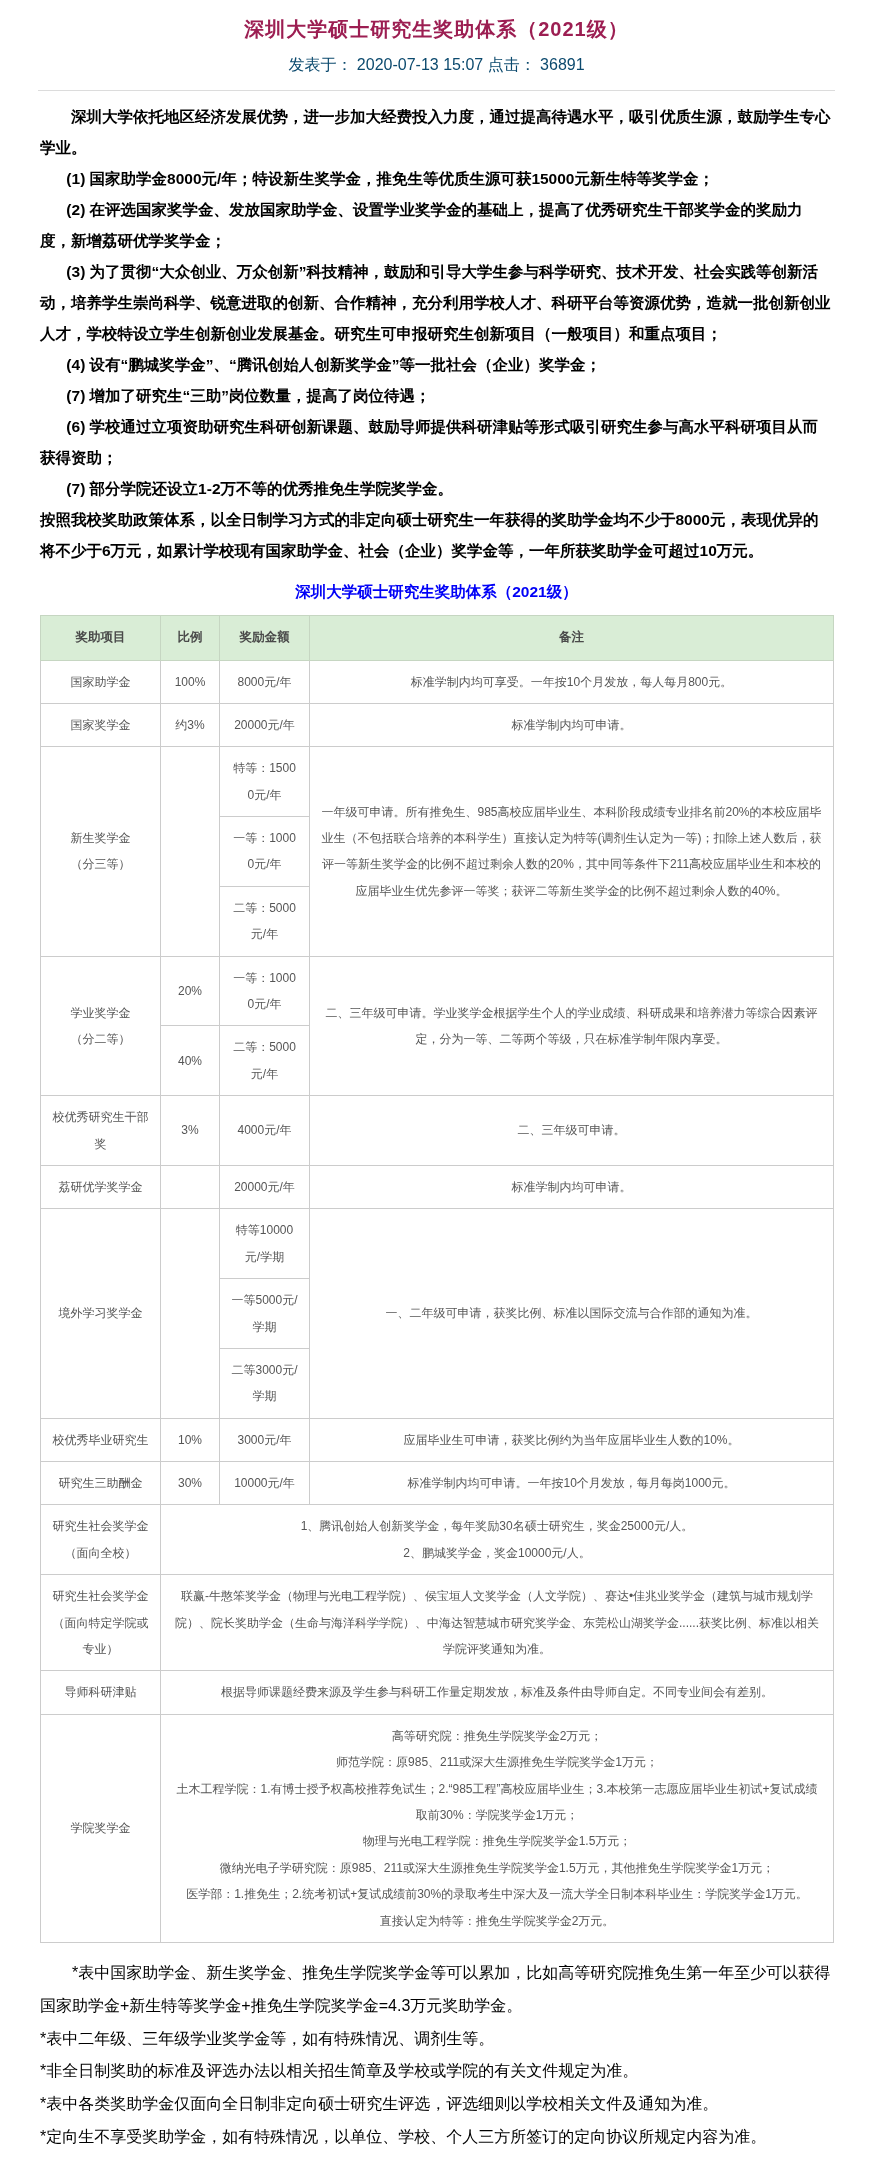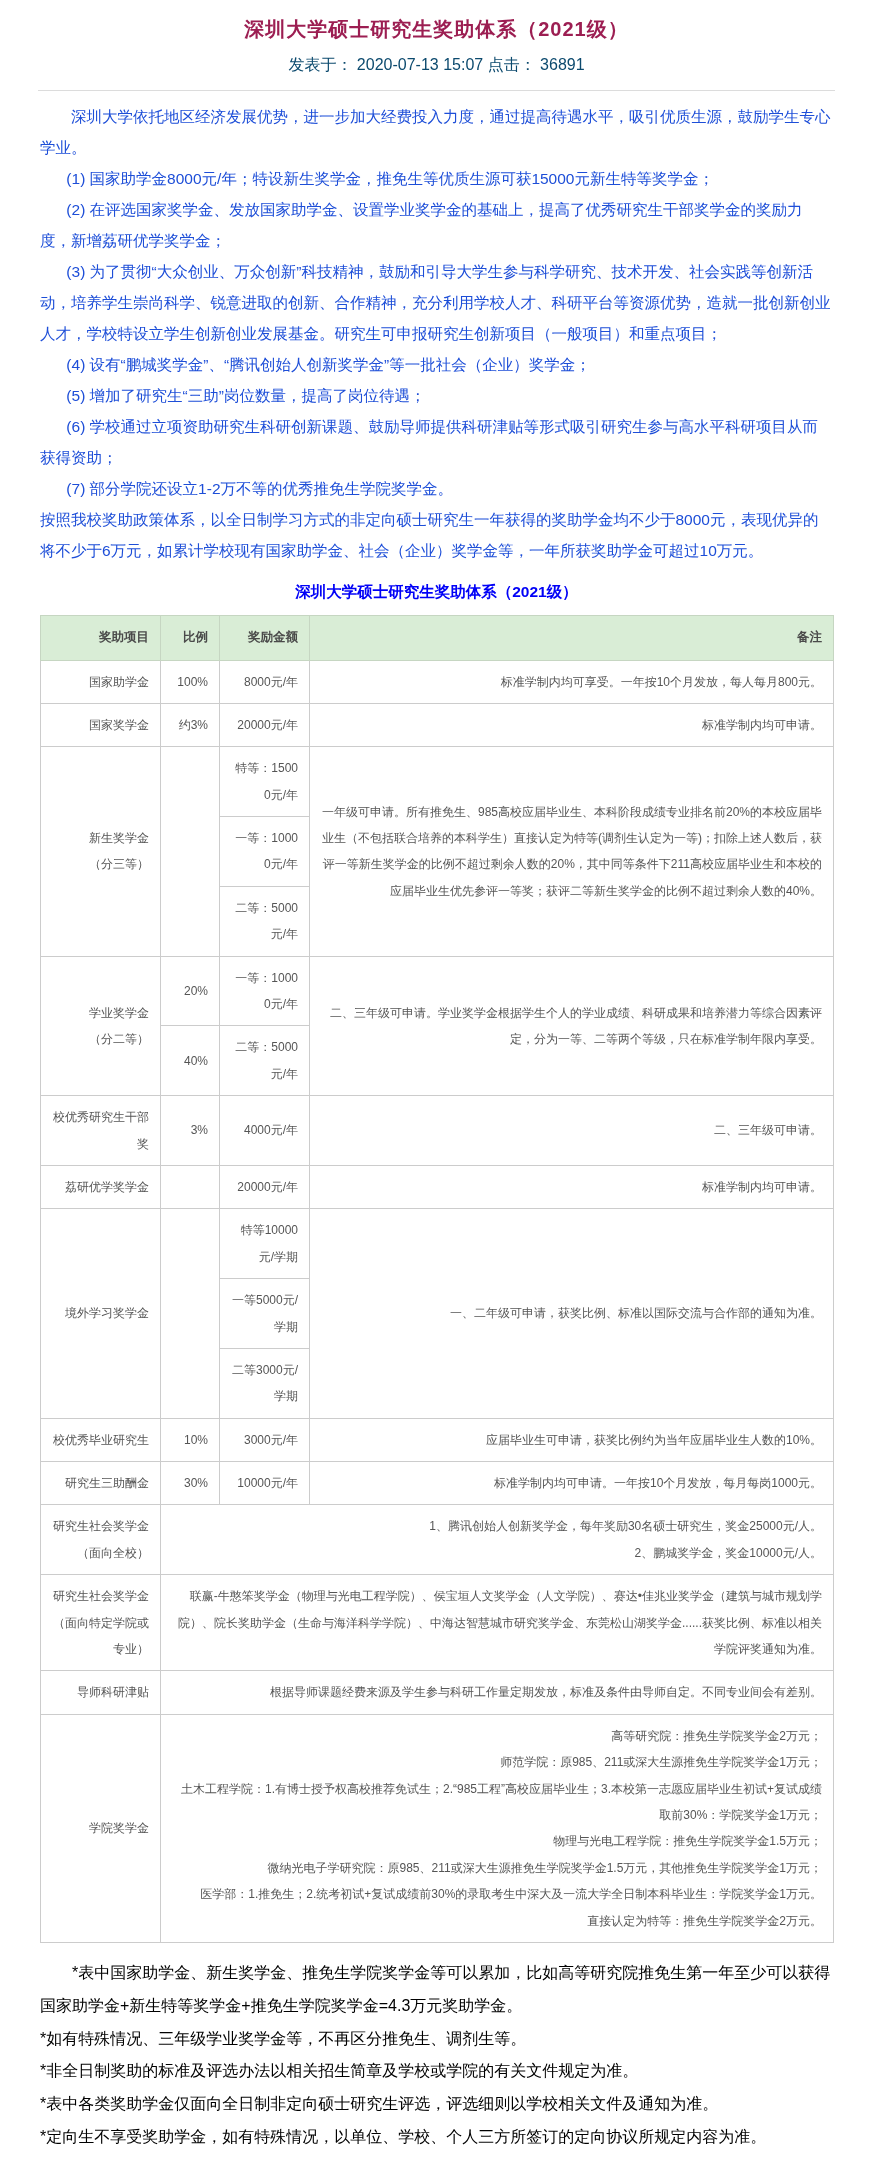--- a/index.html
+++ b/index.html
@@ -24,21 +24,21 @@
     color: #0c4a6e;
     font-size: 16px;
     margin-top: 12px;
   }
   .head-divider {
     border: none;
     border-top: 1px solid #dcdcdc;
     margin: 14px -2px 10px -2px;
   }
 
-  .intro { font-size: 15.5px; line-height: 2.0; color: #1d4ed8; }
+  .intro { font-size: 15.5px; line-height: 2.0; color: #000000; font-weight: bold; }
   .intro p { margin: 0; }
   .p-first { text-indent: 2em; }
   .p-item  { text-indent: 1.7em; }
   .p-last  { text-indent: 0; }
 
   .table-title {
     text-align: center;
     color: #0101f7;
     font-size: 15.5px;
     font-weight: bold;
@@ -49,21 +49,21 @@
     width: 793px;
     border-collapse: collapse;
     table-layout: fixed;
     font-size: 12px;
     color: #555555;
   }
   table.award th, table.award td {
     border: 1px solid #cccccc;
     padding: 8px 11px;
     vertical-align: middle;
-    text-align: right;
+    text-align: center;
     line-height: 2.2;
     word-break: break-all;
     overflow-wrap: anywhere;
   }
   table.award th {
     background: #d9edd6;
     border-color: #c6d6c2;
     color: #4a4a4a;
     font-weight: bold;
     font-size: 12.5px;
@@ -86,21 +86,21 @@
   <h1 class="doc-title">深圳大学硕士研究生奖助体系（2021级）</h1>
   <div class="doc-meta">发表于： 2020-07-13 15:07 点击： 36891</div>
   <hr class="head-divider">
 
   <div class="intro">
     <p class="p-first">深圳大学依托地区经济发展优势，进一步加大经费投入力度，通过提高待遇水平，吸引优质生源，鼓励学生专心学业。</p>
     <p class="p-item">(1) 国家助学金8000元/年；特设新生奖学金，推免生等优质生源可获15000元新生特等奖学金；</p>
     <p class="p-item">(2) 在评选国家奖学金、发放国家助学金、设置学业奖学金的基础上，提高了优秀研究生干部奖学金的奖励力度，新增荔研优学奖学金；</p>
     <p class="p-item">(3) 为了贯彻“大众创业、万众创新”科技精神，鼓励和引导大学生参与科学研究、技术开发、社会实践等创新活动，培养学生崇尚科学、锐意进取的创新、合作精神，充分利用学校人才、科研平台等资源优势，造就一批创新创业人才，学校特设立学生创新创业发展基金。研究生可申报研究生创新项目（一般项目）和重点项目；</p>
     <p class="p-item">(4) 设有“鹏城奖学金”、“腾讯创始人创新奖学金”等一批社会（企业）奖学金；</p>
-    <p class="p-item">(5) 增加了研究生“三助”岗位数量，提高了岗位待遇；</p>
+    <p class="p-item">(7) 增加了研究生“三助”岗位数量，提高了岗位待遇；</p>
     <p class="p-item">(6) 学校通过立项资助研究生科研创新课题、鼓励导师提供科研津贴等形式吸引研究生参与高水平科研项目从而获得资助；</p>
     <p class="p-item">(7) 部分学院还设立1-2万不等的优秀推免生学院奖学金。</p>
     <p class="p-last">按照我校奖助政策体系，以全日制学习方式的非定向硕士研究生一年获得的奖助学金均不少于8000元，表现优异的将不少于6万元，如累计学校现有国家助学金、社会（企业）奖学金等，一年所获奖助学金可超过10万元。</p>
   </div>
 
   <div class="table-title">深圳大学硕士研究生奖助体系（2021级）</div>
 
   <table class="award">
     <colgroup>
       <col class="c1">
@@ -235,19 +235,19 @@
           <span class="cell-line">微纳光电子学研究院：原985、211或深大生源推免生学院奖学金1.5万元，其他推免生学院奖学金1万元；</span>
           <span class="cell-line">医学部：1.推免生；2.统考初试+复试成绩前30%的录取考生中深大及一流大学全日制本科毕业生：学院奖学金1万元。</span>
           <span class="cell-line">直接认定为特等：推免生学院奖学金2万元。</span>
         </td>
       </tr>
     </tbody>
   </table>
 
   <div class="footnotes">
     <p class="fn-indent">*表中国家助学金、新生奖学金、推免生学院奖学金等可以累加，比如高等研究院推免生第一年至少可以获得国家助学金+新生特等奖学金+推免生学院奖学金=4.3万元奖助学金。</p>
-    <p>*如有特殊情况、三年级学业奖学金等，不再区分推免生、调剂生等。</p>
+    <p>*表中二年级、三年级学业奖学金等，如有特殊情况、调剂生等。</p>
     <p>*非全日制奖助的标准及评选办法以相关招生简章及学校或学院的有关文件规定为准。</p>
     <p>*表中各类奖助学金仅面向全日制非定向硕士研究生评选，评选细则以学校相关文件及通知为准。</p>
     <p>*定向生不享受奖助学金，如有特殊情况，以单位、学校、个人三方所签订的定向协议所规定内容为准。</p>
   </div>
 
 </div>
 
 </body></html>

